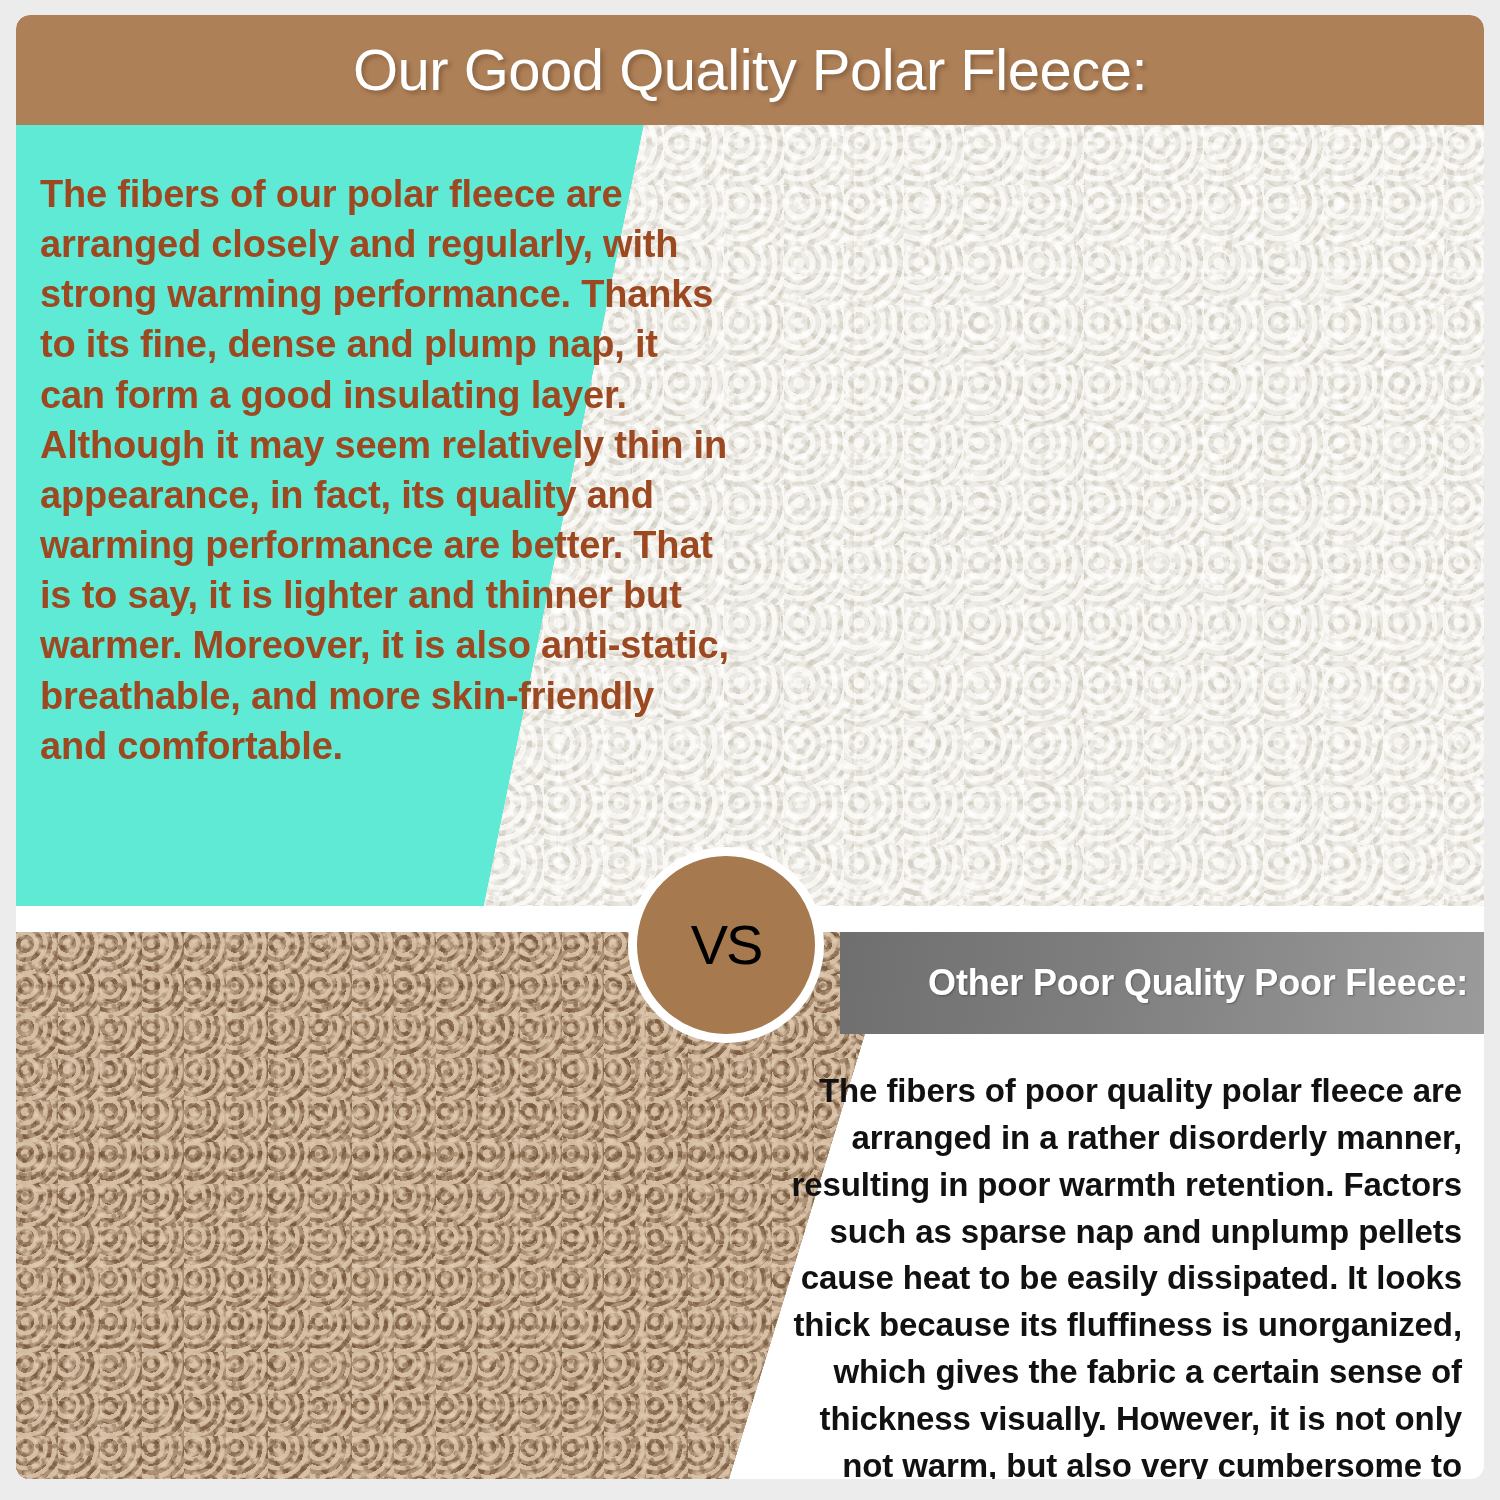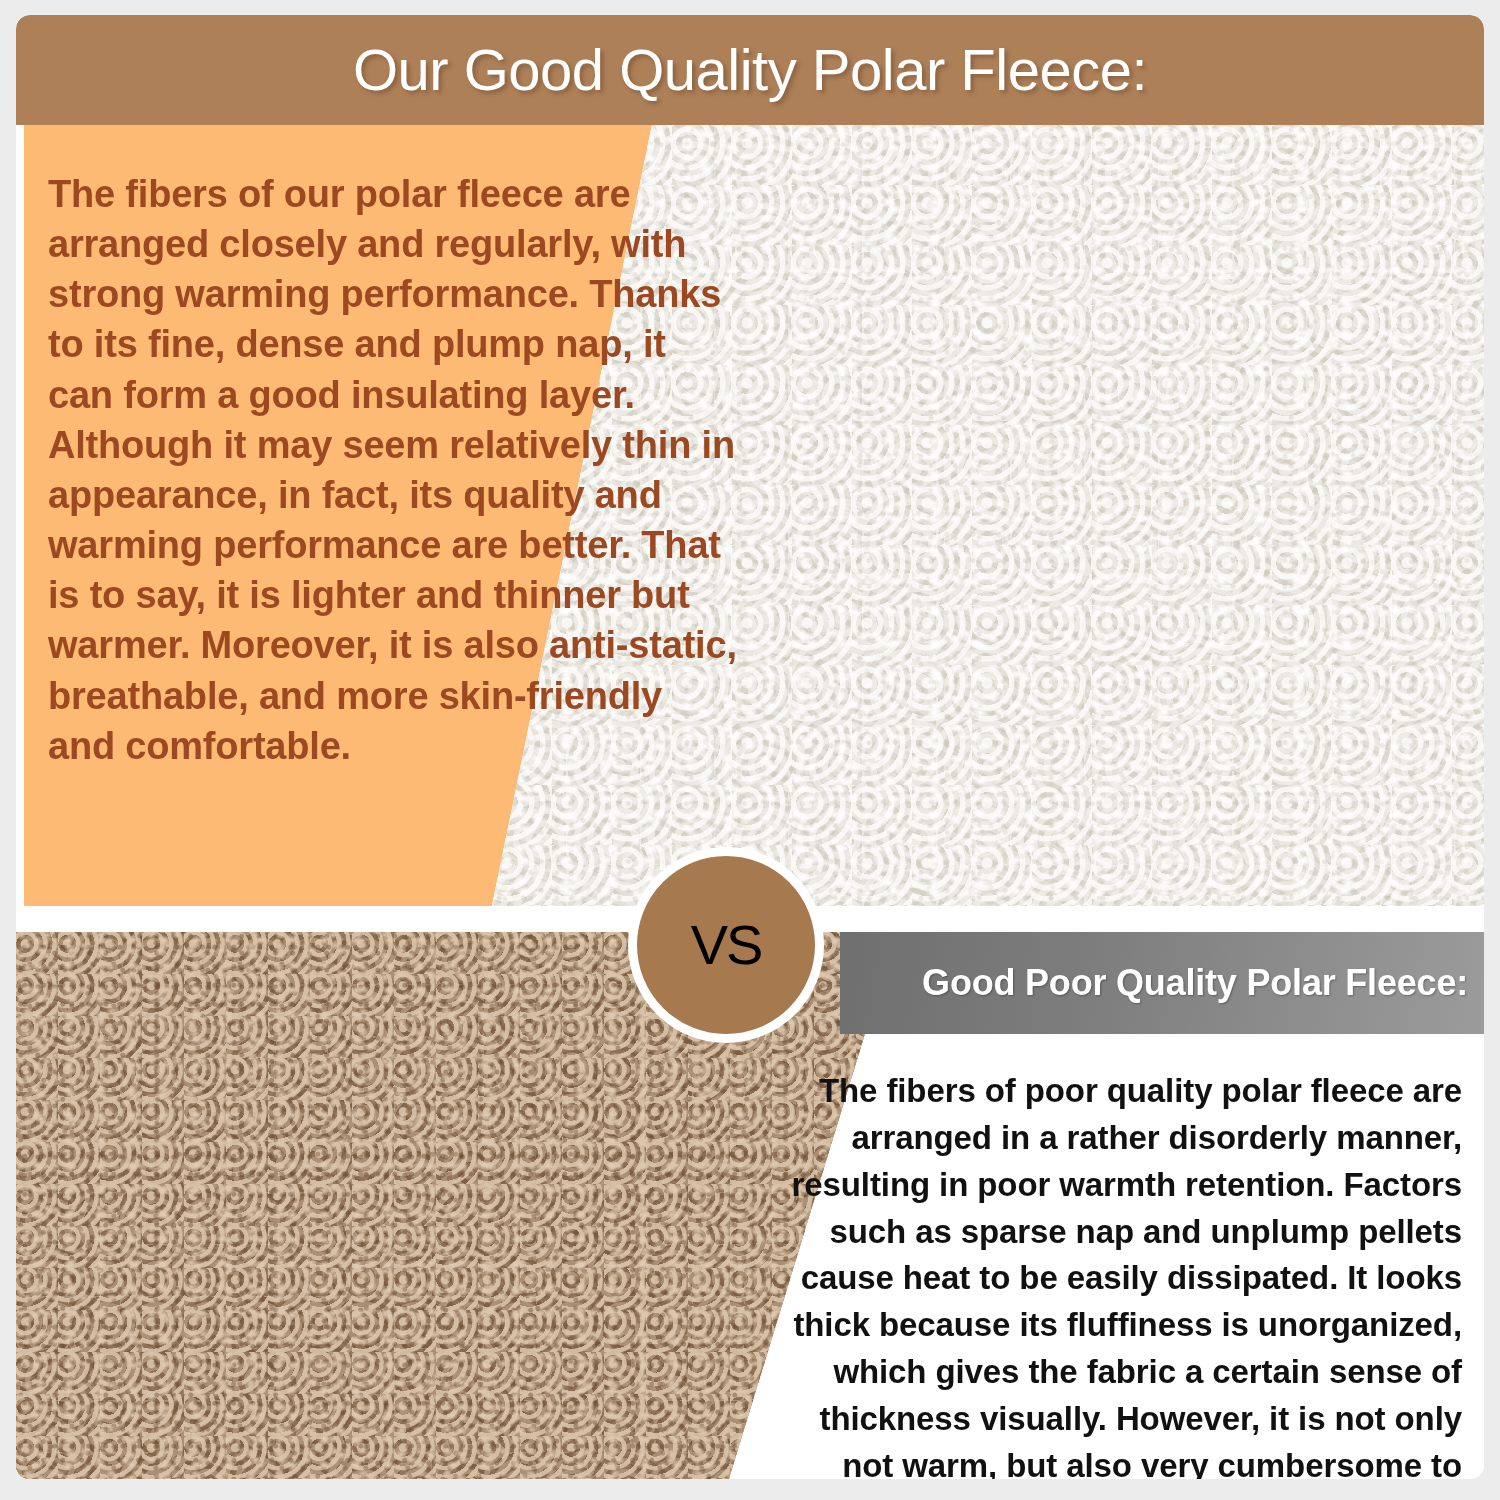--- a/index.html
+++ b/index.html
@@ -54,23 +54,22 @@
     font-stretch: condensed;
   }
 
   
   .upper {
     position: absolute;
     left: 0;
     top: 110px;
     width: 1468px;
     height: 781px;
-    background: #fdba74;
-    overflow: hidden;
-    margin-left: 8px;
+    background: #5eead4;
+    overflow: hidden;
   }
 
   
   .photo-good {
     position: absolute;
     right: 0;
     top: 0;
     width: 1000px;
     height: 781px;
     background-color: #edebe3;
@@ -237,21 +236,21 @@
 
     <div class="upper">
       <div class="photo-good"></div>
       <div class="good-text">
         <p>The fibers of our polar fleece are arranged closely and regularly, with strong warming performance. Thanks to its fine, dense and plump nap, it can form a good insulating layer. Although it may seem relatively thin in appearance, in fact, its quality and warming performance are better. That is to say, it is lighter and thinner but warmer. Moreover, it is also anti-static, breathable, and more skin-friendly and comfortable.</p>
       </div>
     </div>
 
     <div class="lower">
       <div class="poor-bar">
-        <div class="poor-title">Good Poor Quality Polar Fleece:</div>
+        <div class="poor-title">Other Poor Quality Poor Fleece:</div>
       </div>
       <div class="photo-poor"></div>
       <div class="poor-text">
         <p>The fibers of poor quality polar fleece are arranged in a rather disorderly manner, resulting in poor warmth retention. Factors such as sparse nap and unplump pellets cause heat to be easily dissipated. It looks thick because its fluffiness is unorganized, which gives the fabric a certain sense of thickness visually. However, it is not only not warm, but also very cumbersome to wear.</p>
       </div>
     </div>
 
     <div class="vs-badge">
       <span class="vs-label">VS</span>
     </div>

